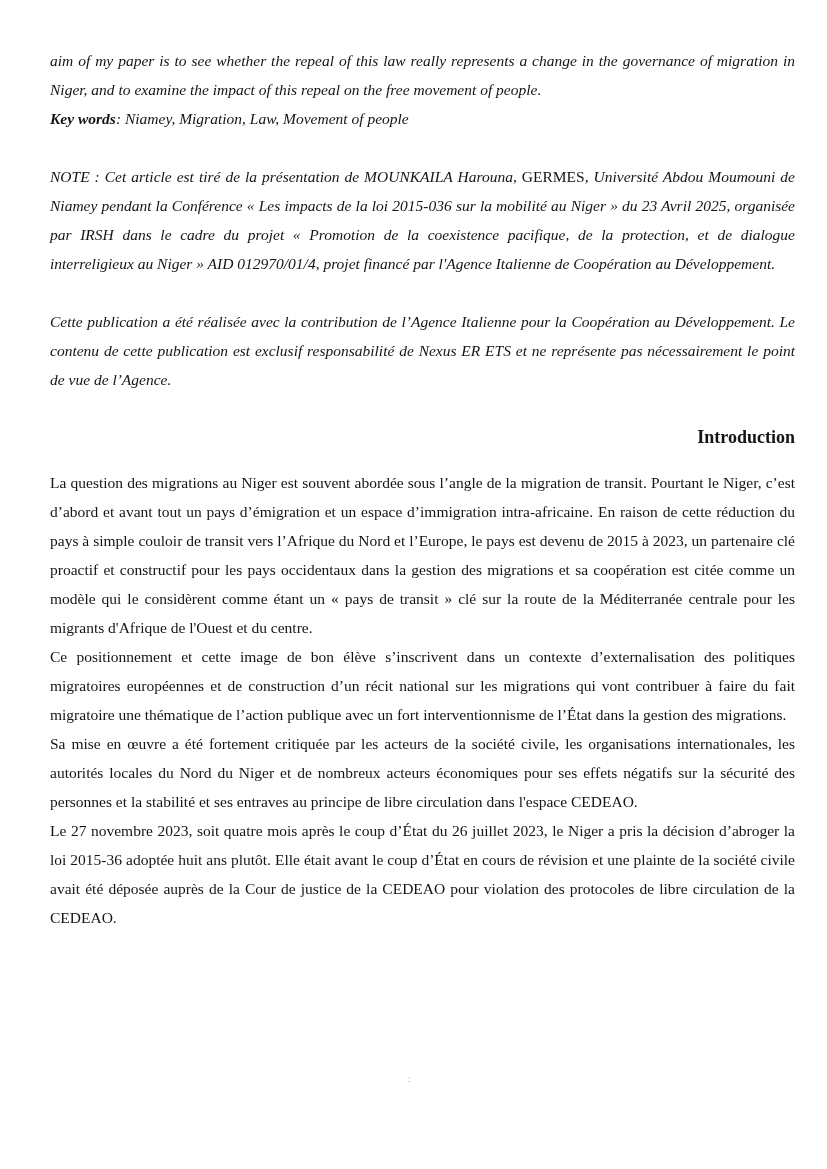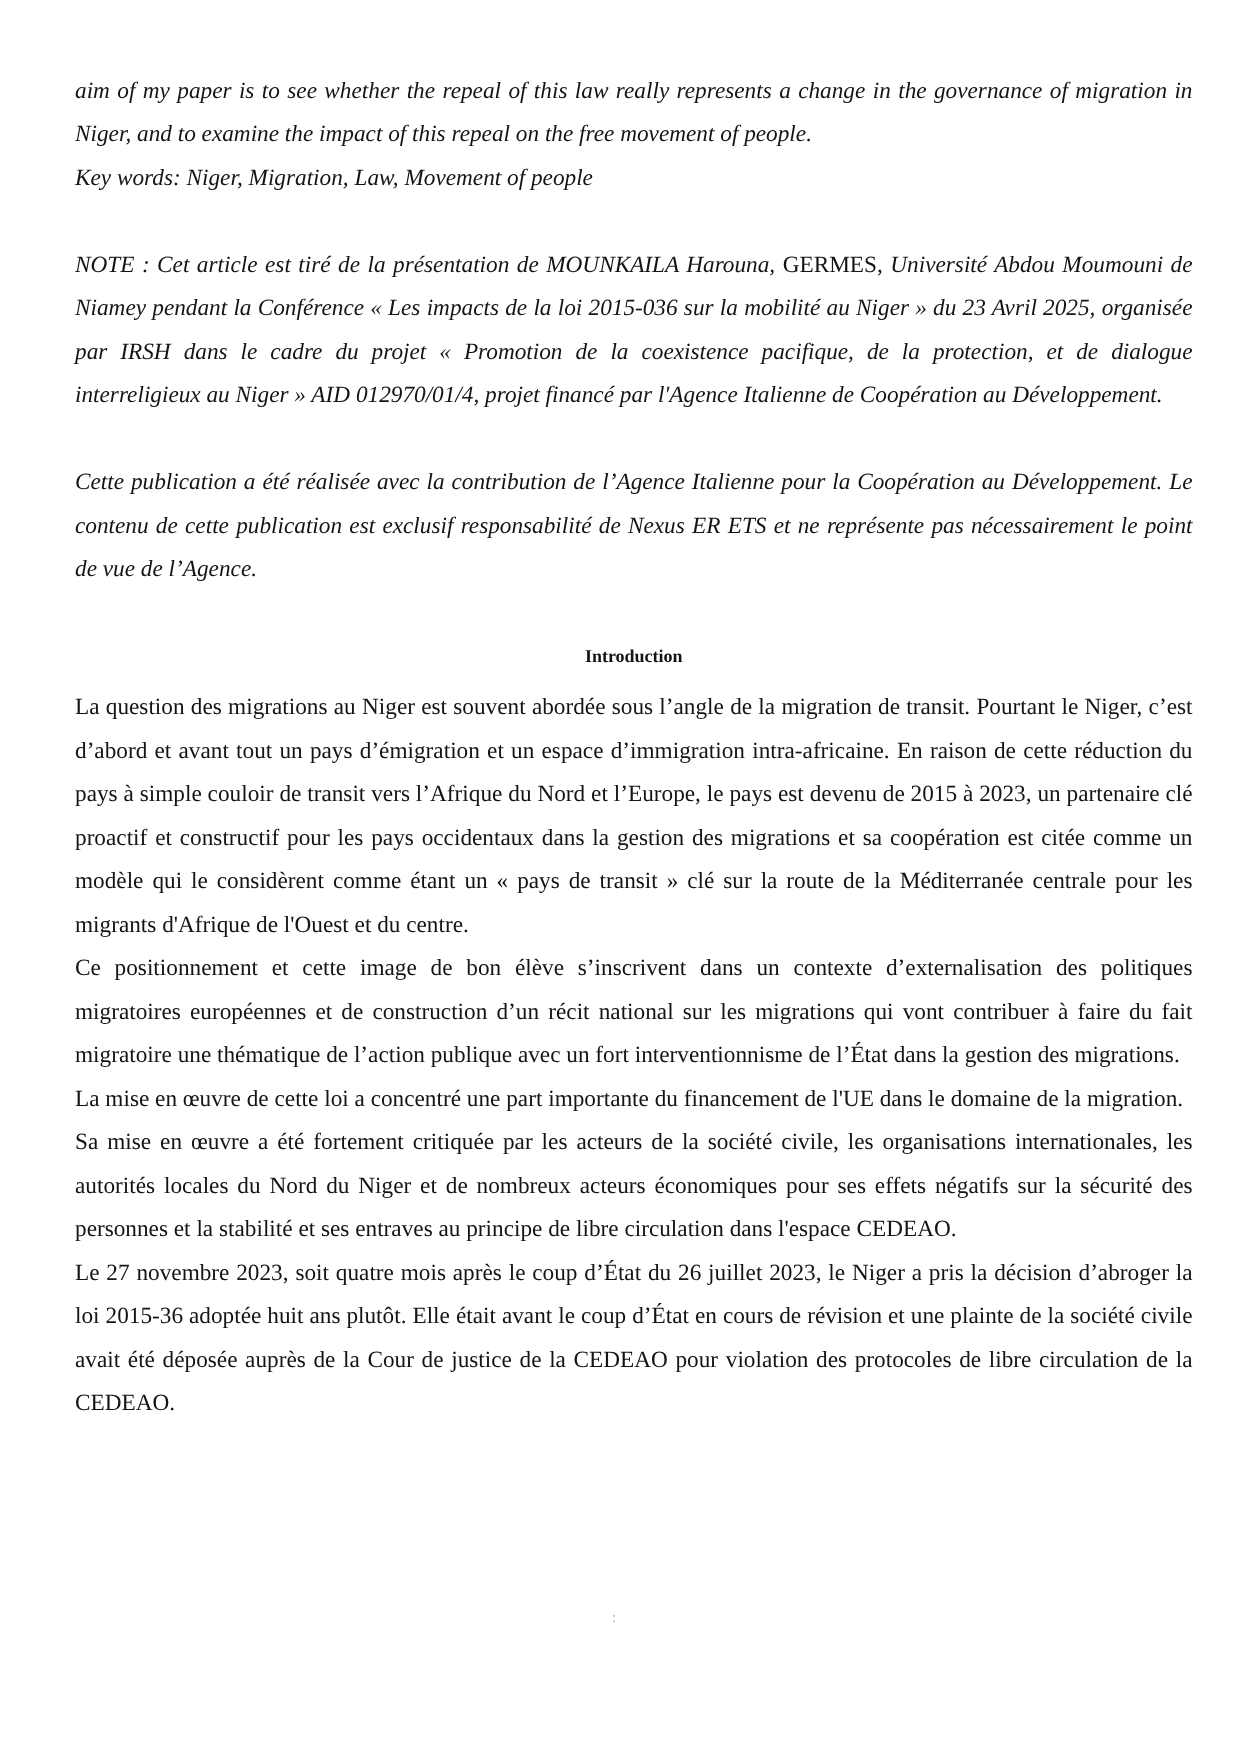--- a/index.html
+++ b/index.html
@@ -24,67 +24,66 @@
     margin: 0;
     text-align: justify;
   }
   .gap-above {
     margin-top: 29px;
   }
   .italic {
     font-style: italic;
   }
   .bold {
-    font-weight: normal;
+    font-weight: bold;
   }
   .upright {
     font-style: normal;
     margin-top: 16px;
   }
   .heading {
-    margin: 29px 0 5px 0;
+    margin: 29px 0 16px 0;
     font-weight: bold;
-    font-size: 12px;
+    font-size: 18px;
     line-height: 29px;
-    text-align: center;
+    text-align: right;
   }
   .footer-mark {
     position: absolute;
     left: 408px;
     top: 1074px;
     font-size: 10px;
     line-height: 10px;
     color: #a9a9a9;
   }
 </style>
 </head>
 <body>
 
 <div class="page">
 
   <p class="para italic">aim of my paper is to see whether the repeal of this law really represents a change in the governance of migration in Niger, and to examine the impact of this repeal on the free movement of people.</p>
 
   <p class="para italic">
-    <span class="bold">Key words</span><span>: Niger, Migration, Law, Movement of people</span>
+    <span class="bold">Key words</span><span>: Niamey, Migration, Law, Movement of people</span>
   </p>
 
   <p class="para italic gap-above">
     <span>NOTE : Cet article est tiré de la présentation de MOUNKAILA Harouna, </span><span class="upright">GERMES, </span><span>Université Abdou Moumouni de Niamey pendant la Conférence « Les impacts de la loi 2015-036 sur la mobilité au Niger » du 23 Avril 2025, organisée par IRSH dans le cadre du projet « Promotion de la coexistence pacifique, de la protection, et de dialogue interreligieux au Niger » AID 012970/01/4, projet financé par l'Agence Italienne de Coopération au Développement.</span>
   </p>
 
   <p class="para italic gap-above">Cette publication a été réalisée avec la contribution de l’Agence Italienne pour la Coopération au Développement. Le contenu de cette publication est exclusif responsabilité de Nexus ER ETS et ne représente pas nécessairement le point de vue de l’Agence.</p>
 
   <h3 class="heading">Introduction</h3>
 
   <p class="para">La question des migrations au Niger est souvent abordée sous l’angle de la migration de transit. Pourtant le Niger, c’est d’abord et avant tout un pays d’émigration et un espace d’immigration intra-africaine. En raison de cette réduction du pays à simple couloir de transit vers l’Afrique du Nord et l’Europe, le pays est devenu de 2015 à 2023, un partenaire clé proactif et constructif pour les pays occidentaux dans la gestion des migrations et sa coopération est citée comme un modèle qui le considèrent comme étant un « pays de transit » clé sur la route de la Méditerranée centrale pour les migrants d'Afrique de l'Ouest et du centre.</p>
 
   <p class="para">Ce positionnement et cette image de bon élève s’inscrivent dans un contexte d’externalisation des politiques migratoires européennes et de construction d’un récit national sur les migrations qui vont contribuer à faire du fait migratoire une thématique de l’action publique avec un fort interventionnisme de l’État dans la gestion des migrations.</p>
 
 
-  <p class="para">La mise en œuvre de cette loi a concentré une part importante du financement de l'UE dans le domaine de la migration.</p>
 
   <p class="para">Sa mise en œuvre a été fortement critiquée par les acteurs de la société civile, les organisations internationales, les autorités locales du Nord du Niger et de nombreux acteurs économiques pour ses effets négatifs sur la sécurité des personnes et la stabilité et ses entraves au principe de libre circulation dans l'espace CEDEAO.</p>
 
   <p class="para">Le 27 novembre 2023, soit quatre mois après le coup d’État du 26 juillet 2023, le Niger a pris la décision d’abroger la loi 2015-36 adoptée huit ans plutôt. Elle était avant le coup d’État en cours de révision et une plainte de la société civile avait été déposée auprès de la Cour de justice de la CEDEAO pour violation des protocoles de libre circulation de la CEDEAO.</p>
 
   <div class="footer-mark">:</div>
 
 </div>
 
 </body></html>

